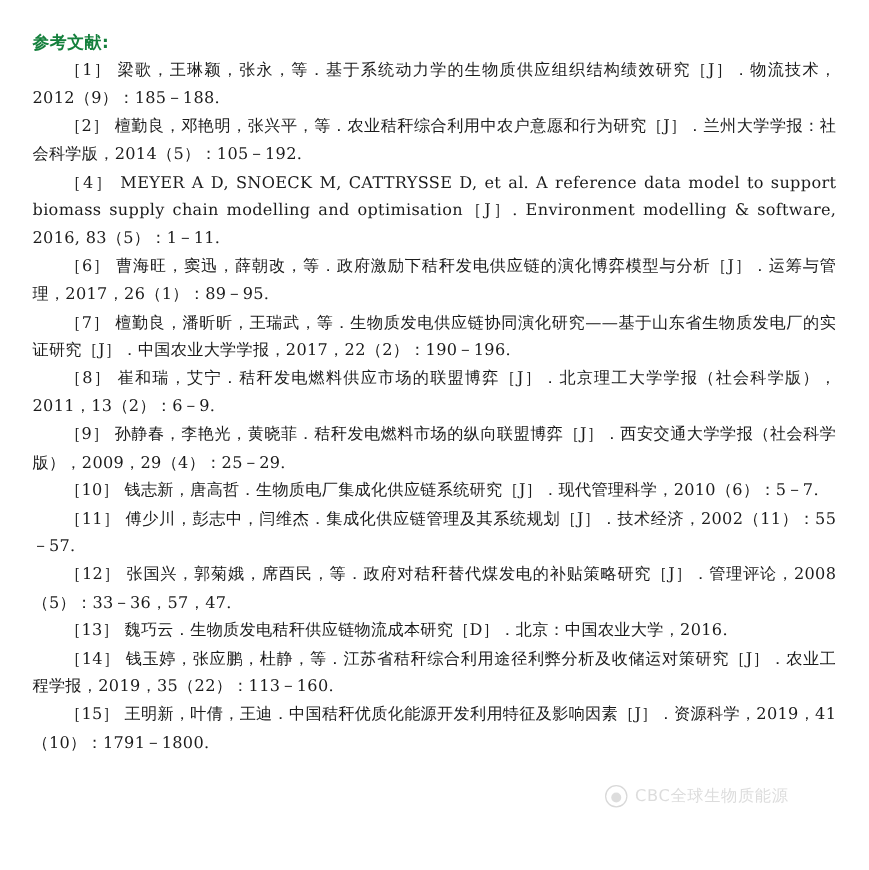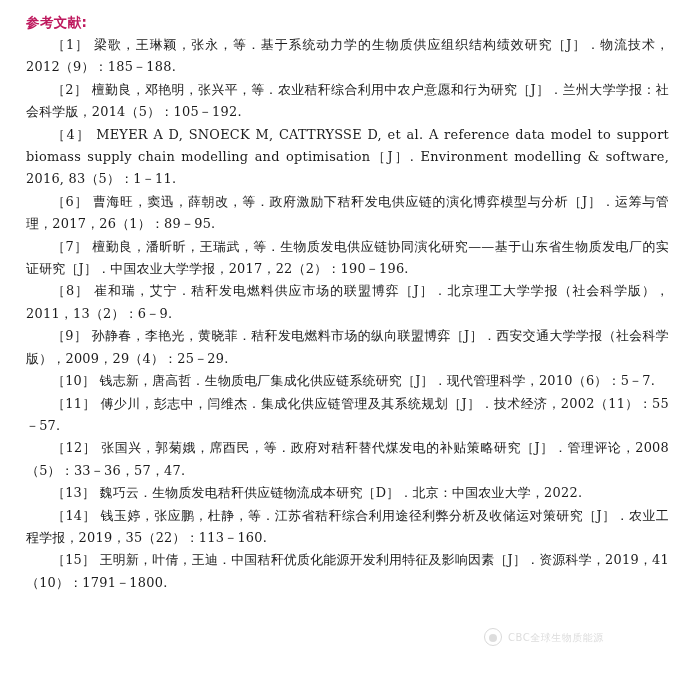--- a/index.html
+++ b/index.html
@@ -23,22 +23,22 @@
     left: 26px;
     top: 12px;
     width: 643px;
   }
   .ref-heading {
     font-family: "DejaVu Sans", "Liberation Sans", sans-serif;
     font-weight: bold;
     font-size: 13.5px;
     line-height: 20px;
     letter-spacing: 0.4px;
-    margin: 0 0 2px 0;
-    color: #be185d;
+    margin: 12px 0 2px 0;
+    color: #15803d;
   }
   .ref-list {
     list-style: none;
     margin: 0;
     padding: 0;
   }
   .ref-item {
     font-size: 12.9px;
     line-height: 22.4px;
     text-align: justify;
@@ -89,21 +89,21 @@
     position: absolute;
     left: 5px;
     top: 5.5px;
     width: 8px;
     height: 8px;
     border-radius: 50%;
     background: #a8a8a8;
   }
   .wm-text {
     font-family: "DejaVu Sans", "Liberation Sans", sans-serif;
-    font-size: 10px;
+    font-size: 13px;
     line-height: 20px;
     color: #a6a6a6;
     letter-spacing: 0.5px;
     white-space: nowrap;
   }
 </style>
 </head>
 <body>
 
 <div class="page">
@@ -115,21 +115,21 @@
         <p class="ref-item"><span class="num">［1］</span> <span class="txt">梁歌，王琳颖，张永，等．基于系统动力学的生物质供应组织结构绩效研究［J］．物流技术，2012（9）：185－188.</span></p>
         <p class="ref-item"><span class="num">［2］</span> <span class="txt">檀勤良，邓艳明，张兴平，等．农业秸秆综合利用中农户意愿和行为研究［J］．兰州大学学报：社会科学版，2014（5）：105－192.</span></p>
         <p class="ref-item"><span class="num">［4］</span> <span class="txt">MEYER A D, SNOECK M, CATTRYSSE D, et al. A reference data model to support biomass supply chain modelling and optimisation［J］. Environment modelling &amp; software, 2016, 83（5）：1－11.</span></p>
         <p class="ref-item"><span class="num">［6］</span> <span class="txt">曹海旺，窦迅，薛朝改，等．政府激励下秸秆发电供应链的演化博弈模型与分析［J］．运筹与管理，2017，26（1）：89－95.</span></p>
         <p class="ref-item"><span class="num">［7］</span> <span class="txt">檀勤良，潘昕昕，王瑞武，等．生物质发电供应链协同演化研究——基于山东省生物质发电厂的实证研究［J］．中国农业大学学报，2017，22（2）：190－196.</span></p>
         <p class="ref-item"><span class="num">［8］</span> <span class="txt">崔和瑞，艾宁．秸秆发电燃料供应市场的联盟博弈［J］．北京理工大学学报（社会科学版），2011，13（2）：6－9.</span></p>
         <p class="ref-item"><span class="num">［9］</span> <span class="txt">孙静春，李艳光，黄晓菲．秸秆发电燃料市场的纵向联盟博弈［J］．西安交通大学学报（社会科学版），2009，29（4）：25－29.</span></p>
         <p class="ref-item"><span class="num">［10］</span> <span class="txt">钱志新，唐高哲．生物质电厂集成化供应链系统研究［J］．现代管理科学，2010（6）：5－7.</span></p>
         <p class="ref-item"><span class="num">［11］</span> <span class="txt">傅少川，彭志中，闫维杰．集成化供应链管理及其系统规划［J］．技术经济，2002（11）：55－57.</span></p>
         <p class="ref-item"><span class="num">［12］</span> <span class="txt">张国兴，郭菊娥，席酉民，等．政府对秸秆替代煤发电的补贴策略研究［J］．管理评论，2008（5）：33－36，57，47.</span></p>
-        <p class="ref-item"><span class="num">［13］</span> <span class="txt">魏巧云．生物质发电秸秆供应链物流成本研究［D］．北京：中国农业大学，2022.</span></p>
+        <p class="ref-item"><span class="num">［13］</span> <span class="txt">魏巧云．生物质发电秸秆供应链物流成本研究［D］．北京：中国农业大学，2016.</span></p>
         <p class="ref-item"><span class="num">［14］</span> <span class="txt">钱玉婷，张应鹏，杜静，等．江苏省秸秆综合利用途径利弊分析及收储运对策研究［J］．农业工程学报，2019，35（22）：113－160.</span></p>
         <p class="ref-item"><span class="num">［15］</span> <span class="txt">王明新，叶倩，王迪．中国秸秆优质化能源开发利用特征及影响因素［J］．资源科学，2019，41（10）：1791－1800.</span></p>
       </div>
   </div>
 
   <div class="watermark">
     <div class="watermark-row">
       <span class="wm-logo">
         <span class="wm-logo-ring"></span>
         <span class="wm-logo-dot"></span>

